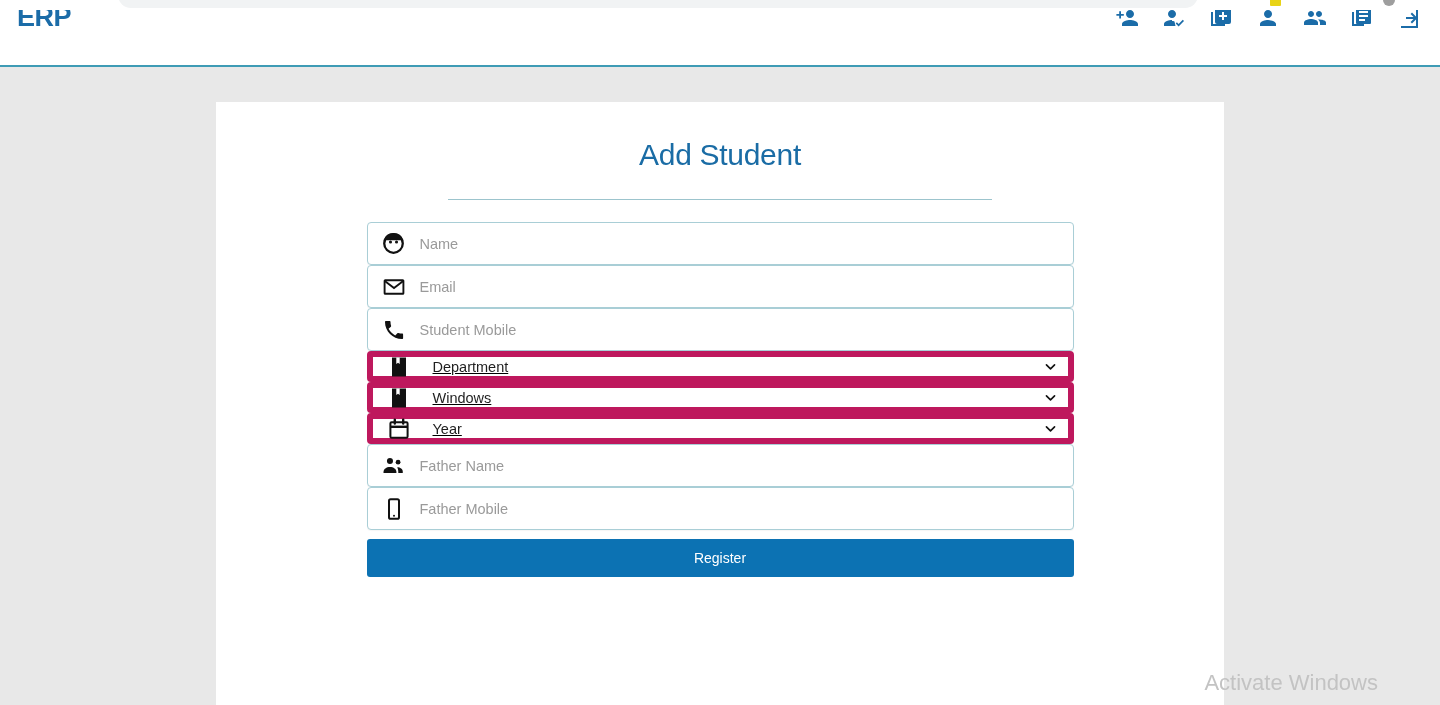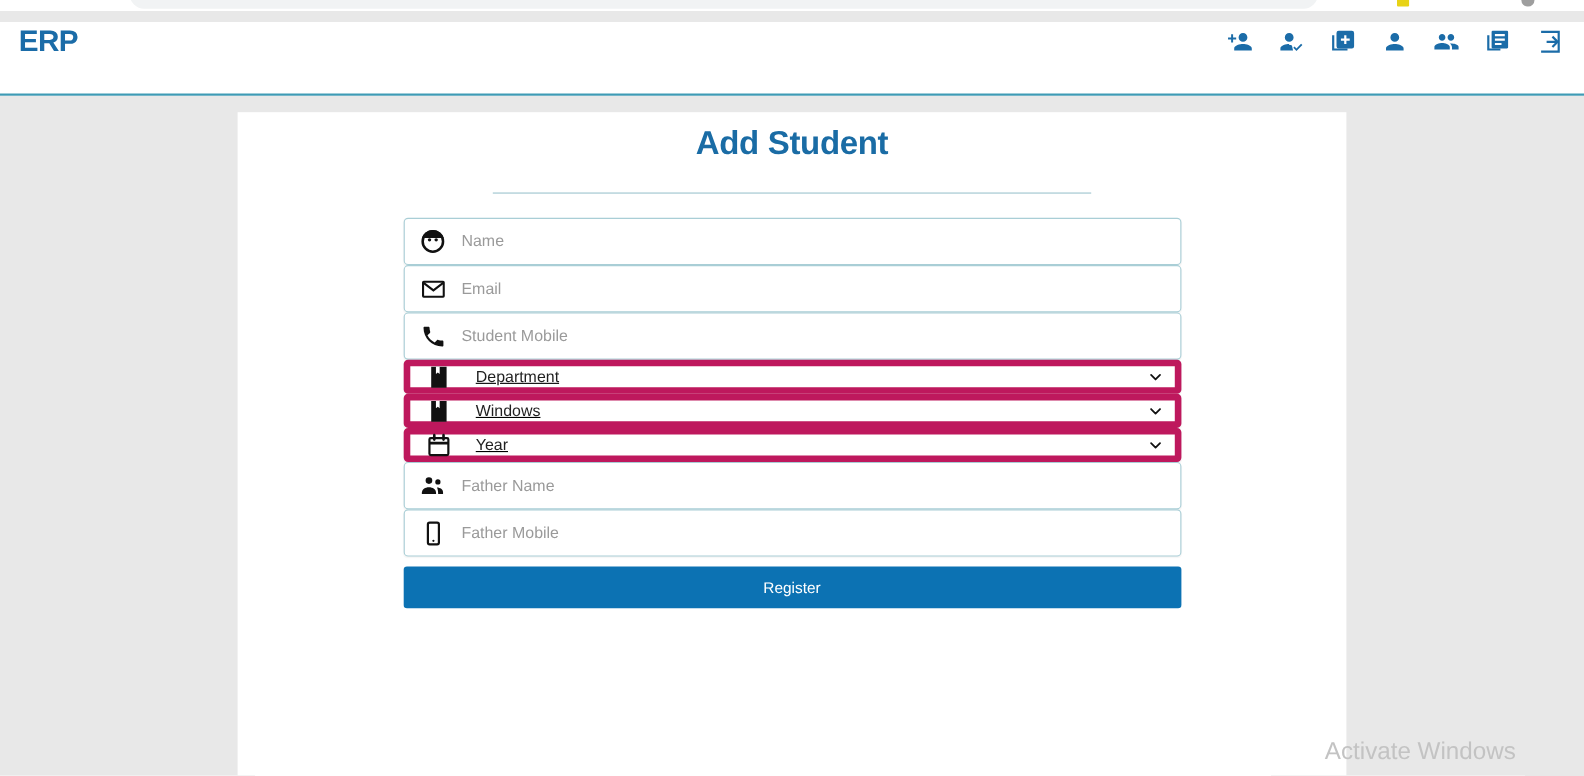--- a/index.html
+++ b/index.html
@@ -59,21 +59,20 @@
   .navbar {
     position: absolute;
     top: 0; left: 0;
     width: 1440px;
     height: 67px;
     background: #ffffff;
     border-bottom: 2px solid #3e9bb5;
     display: flex;
     align-items: flex-start;
     z-index: 10;
-    margin-top: 20px;
   }
   .brand {
     position: absolute;
     left: 17px;
     top: 2px;
     font-size: 27px;
     font-weight: bold;
     color: #1b6ca8;
     letter-spacing: -0.5px;
     line-height: 30px;
@@ -112,23 +111,23 @@
     left: 216px;
     top: 35px;
     width: 1008px;
     height: 603px;
     background: #ffffff;
   }
 
   .card-title {
     text-align: center;
     font-size: 30px;
-    font-weight: bold;
+    font-weight: normal;
     color: #1a6ca5;
-    margin-top: 12px;
+    margin-top: 36px;
     letter-spacing: -0.3px;
   }
   .title-rule {
     width: 544px;
     height: 1px;
     background: #9cc4cd;
     margin: 27px auto 0 auto;
   }
 
   .form {

